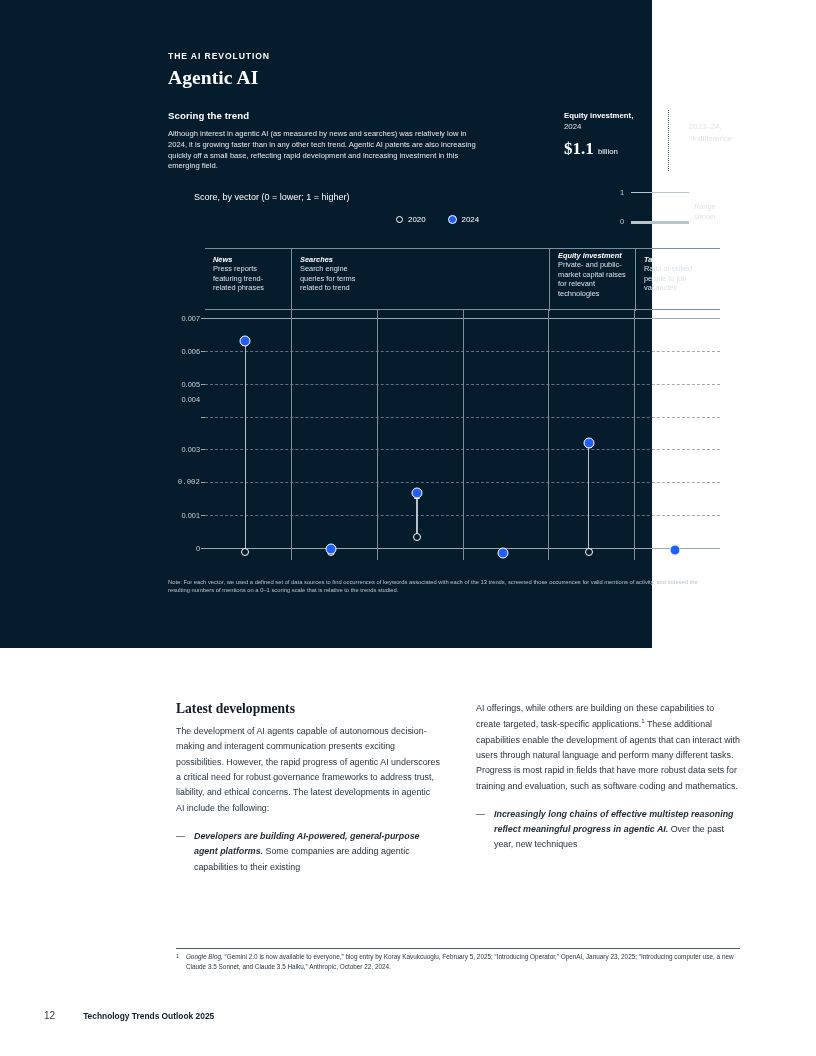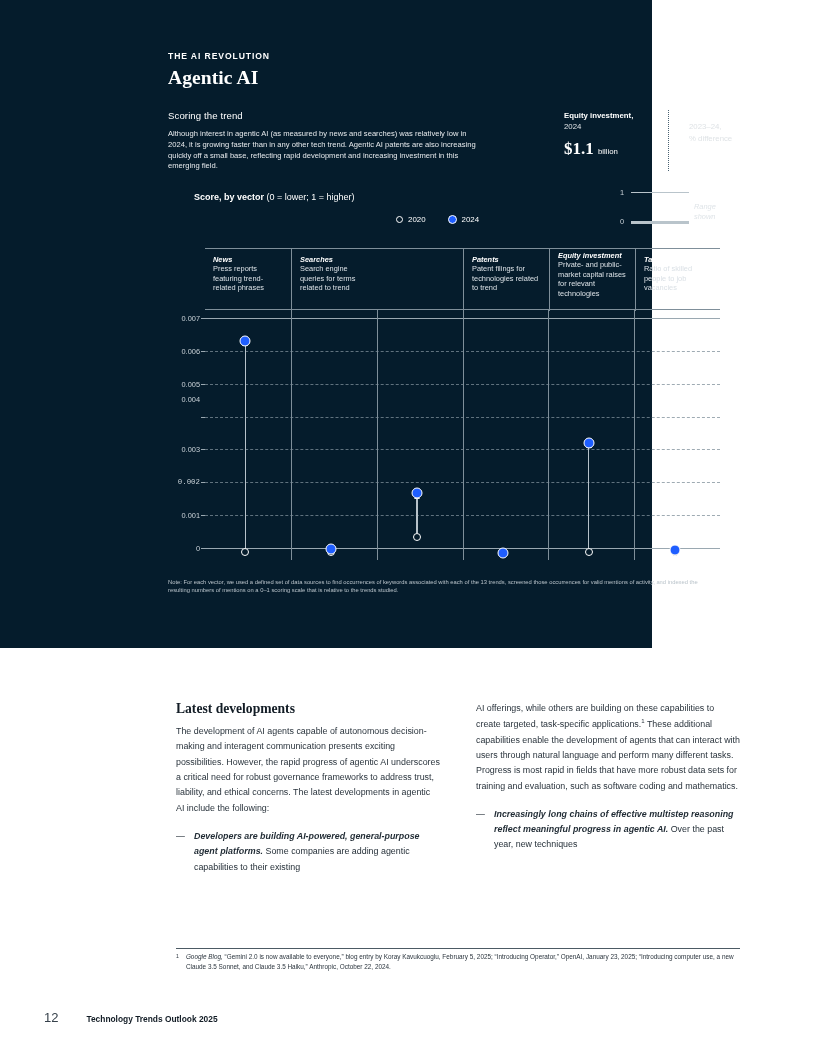--- a/index.html
+++ b/index.html
@@ -23,21 +23,21 @@
     font-size: 8.6px; letter-spacing: 0.9px; font-weight: 700;
     color: #ffffff; text-transform: uppercase;
   }
   .title {
     font-family: "Liberation Serif", serif;
     font-weight: 700; font-size: 19.5px; color:#fff;
     margin-top: 6px; letter-spacing: 0.1px;
   }
 
   .subhead {
-    margin-top: 21px; font-size: 9.6px; font-weight: 400; color:#fff;
+    margin-top: 21px; font-size: 9.6px; font-weight: 700; color:#fff;
     letter-spacing: 0.1px;
   }
   .blurb {
     margin-top: 8px; width: 318px;
     font-size: 7.6px; line-height: 1.42; color: #e6e9ec;
   }
 
   
   .stats { position: absolute; left: 396px; top: 110px; display: flex; }
   .stat { width: 96px; }
@@ -47,21 +47,21 @@
   .stat-value {
     margin-top: 6px;
     font-family: "Liberation Serif", serif; font-weight:700;
     font-size: 17px; color:#fff; white-space: nowrap;
   }
   .stat-value.sans { font-family:"Liberation Sans", sans-serif; font-size: 18px; letter-spacing:-0.3px;}
   .stat-value .unit { font-family:"Liberation Sans", sans-serif; font-size: 7.8px; font-weight: 400; }
 
   
   .score-line { position:absolute; left:0; top:192px; font-size: 9px; color:#fff; }
-  .score-line b { font-weight: 700; padding-left: 26px; }
+  .score-line b { font-weight: 400; padding-left: 26px; }
   .score-line span.reg { font-weight: 400; }
 
   
   .legend { position:absolute; left:228px; top:215px; display:flex; align-items:center; gap:22px; font-size:7.9px;}
   .legend-item { display:flex; align-items:center; gap:5px; color:#fff;}
   .dot-open { width:7px; height:7px; border-radius:50%; border:1.2px solid #ffffff; background:transparent; }
   .dot-fill { width:9px; height:9px; border-radius:50%; background:#1f5eff; border:1.2px solid #ffffff; }
 
   
   .rangekey { position:absolute; left:452px; top:188px; width:104px; height:42px; }
@@ -105,21 +105,21 @@
   .bullet .btext { flex:1; }
   .bullet em { font-style: italic; font-weight: 700; }
   .sup { font-size:6px; vertical-align:super; }
 
   .fnrule { position:absolute; left:168px; top:300px; width:564px; border-top:1px solid #4c5a64; }
   .footnote { position:absolute; left:168px; top:304px; width:564px; display:flex; gap:7px; font-size:6.4px; line-height:1.6; color:#2a343d;}
   .footnote .fnum { font-size:5.2px; }
   .footnote i { font-style:italic; }
 
   .footer { position:absolute; left:44px; top:1010px; display:flex; gap:28px; align-items:baseline;}
-  .pg { font-size:13px; color:#36414b;}
+  .pg { font-size:10px; color:#36414b;}
   .ftitle { font-size:8.4px; font-weight:700; color:#121c25;}
 </style>
 </head>
 <body>
 
 <div class="page">
 
   <div class="dark-panel">
     <div class="inner">
 
@@ -181,24 +181,20 @@
         <div class="chartbox">
 
           <div class="hdrrow">
             <div class="hdrcell" style="left:0px; width:86px;">
               <div class="h">News</div>
               <div class="d">Press reports featuring trend-related phrases</div>
             </div>
             <div class="hdrcell" style="left:86px; width:86px;">
               <div class="h">Searches</div>
               <div class="d">Search engine queries for terms related to trend</div>
-            </div>
-            <div class="hdrcell" style="left:258px; width:86px;">
-              <div class="h">Patents</div>
-              <div class="d">Patent filings for technologies related to trend</div>
             </div>
             <div class="hdrcell" style="left:344px; width:86px; padding-top:2px;">
               <div class="h">Equity investment</div>
               <div class="d">Private- and public-market capital raises for relevant technologies</div>
             </div>
             <div class="hdrcell" style="left:430px; width:85px;">
               <div class="h">Talent demand</div>
               <div class="d">Ratio of skilled people to job vacancies</div>
             </div>
           </div>

